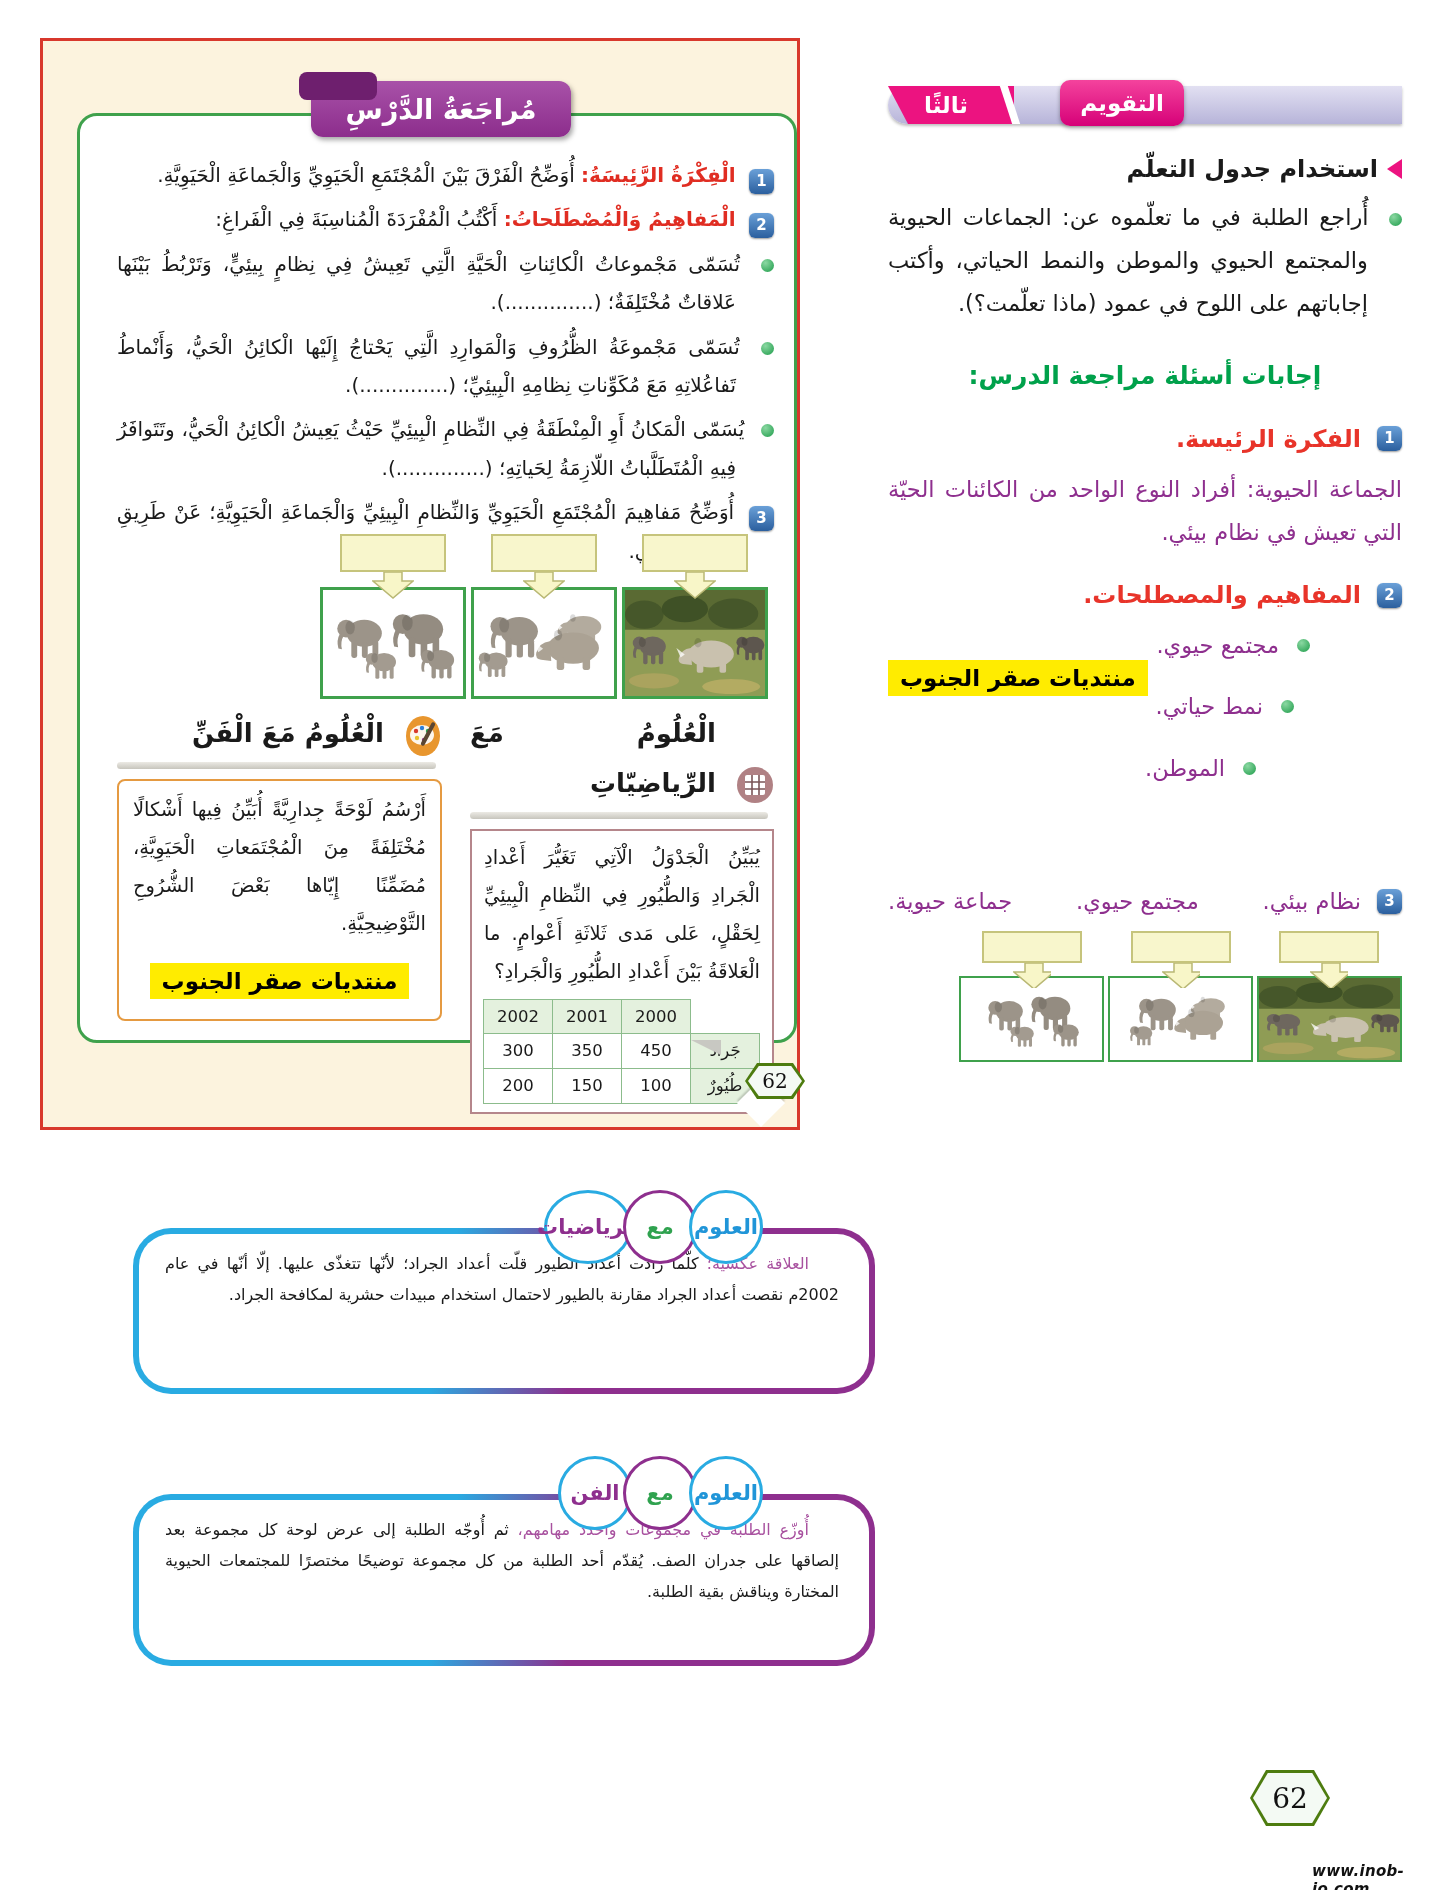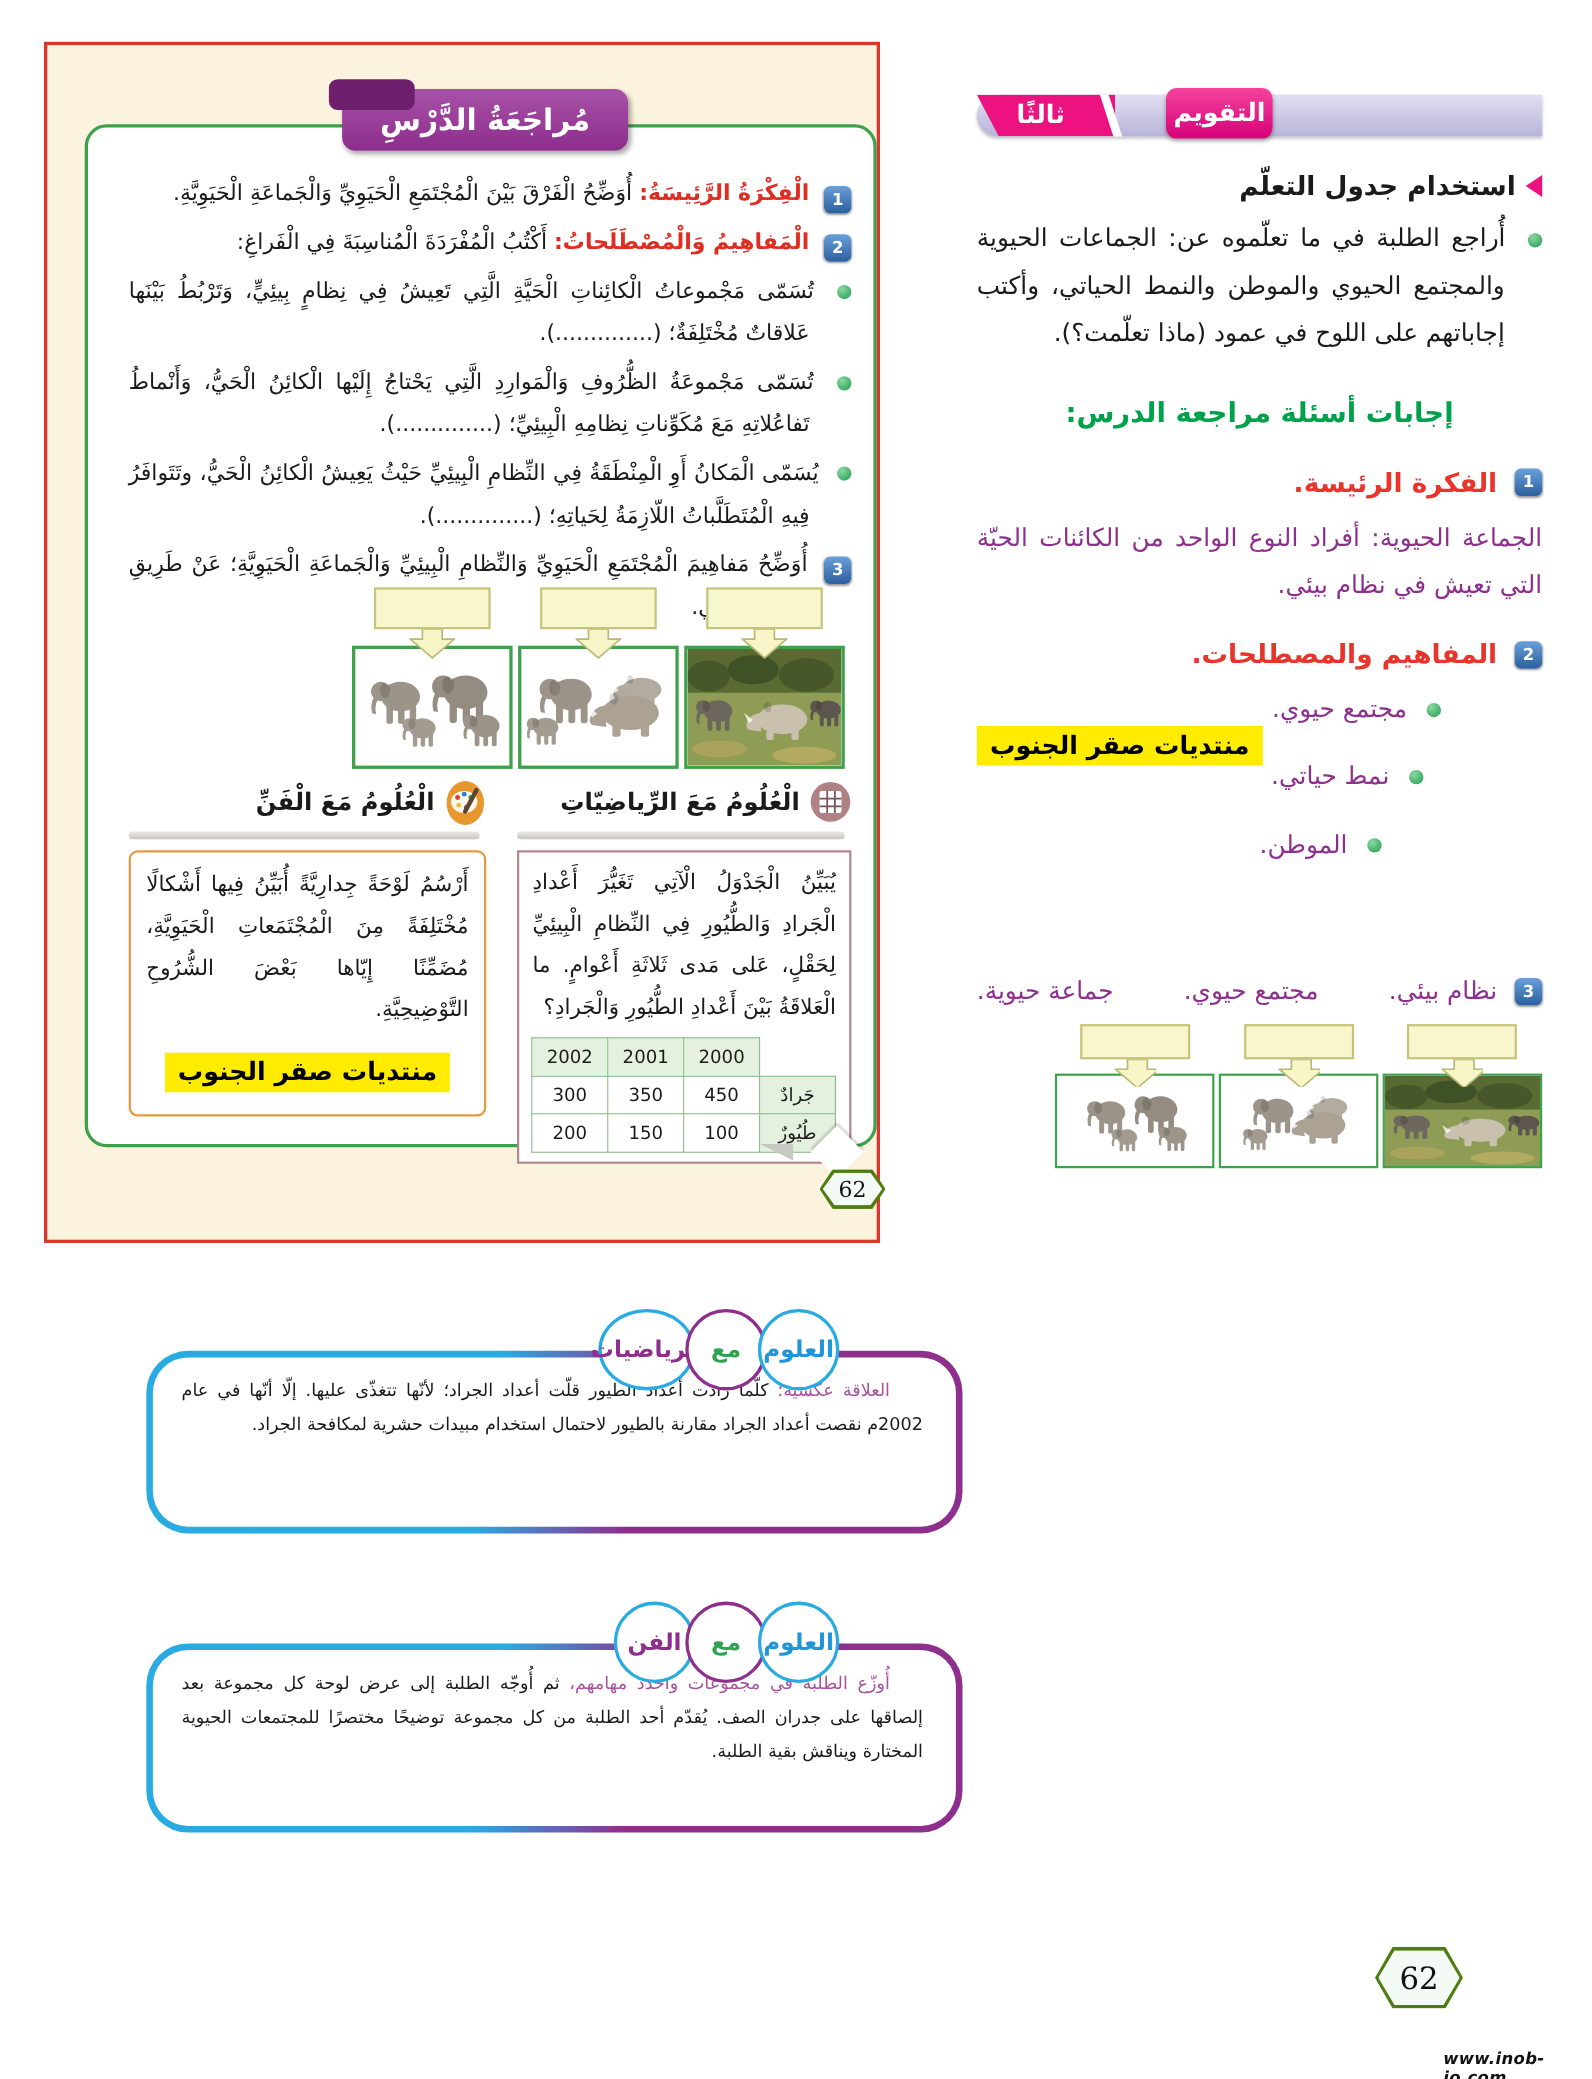--- a/index.html
+++ b/index.html
@@ -26,21 +26,21 @@
   .redlbl{color:#e02d22;font-weight:bold;}
   
   .fig-row{display:flex;gap:4px;margin:-42px 6px 8px 0;width:448px;}
   .figcell{display:flex;flex-direction:column;align-items:center;width:148px;}
   .callout{width:106px;height:38px;background:#f8f6cc;border:2px solid #c6c47c;box-sizing:border-box;z-index:2;}
   .arr{margin-bottom:-12px;z-index:2;}
   .imgbox{width:146px;height:112px;border:3px solid #3fa14c;box-sizing:border-box;background:#fff;overflow:hidden;}
   .imgbox svg{display:block;width:100%;height:100%;}
   
   .cols{display:flex;gap:28px;margin-top:10px;}
-  .sec-h{display:flex;align-items:flex-start;gap:9px;font-size:22px;font-weight:bold;}
+  .sec-h{display:flex;align-items:flex-end;gap:20px;font-size:26px;font-weight:bold;}
   .sec-bar{height:7px;border-radius:4px;background:linear-gradient(#eceae4,#c7c5bd);margin:3px 6px 10px 0;}
   .icn{width:38px;height:44px;flex:0 0 auto;}
   .mathcol{width:304px;}
   .artcol{width:344px;}
   .mathbox{border:2px solid #b5868b;background:#fff;min-height:238px;box-sizing:border-box;
       padding:8px 12px;position:relative;}
   .mathbox::after{content:"";position:absolute;right:-6px;bottom:-8px;width:34px;height:34px;
       background:#fff;transform:rotate(45deg);box-shadow:-2px -2px 2px rgba(0,0,0,.18);}
   .artbox{border:2.5px solid #e59a41;border-radius:8px;background:#fff;min-height:242px;box-sizing:border-box;
       padding:10px 14px;display:flex;flex-direction:column;}
@@ -66,21 +66,21 @@
   .big62 .inner{font-size:28px;}
   
   .rc{position:absolute;left:888px;top:86px;width:514px;direction:rtl;text-align:justify;
       font-size:22.5px;line-height:1.92;}
   .rc-bar{position:relative;height:38px;margin-bottom:22px;border-radius:20px 0 0 20px;
       background:linear-gradient(#e2e0f2,#b7b4d9);box-shadow:0 2px 3px rgba(0,0,0,.25);}
   .rc-third{position:absolute;left:0;top:0;bottom:0;width:126px;background:#ec1380;
       clip-path:polygon(0 0,100% 0,100% 100%,20px 100%);display:flex;align-items:center;justify-content:center;
       color:#fff;font-weight:bold;font-size:23px;padding-right:10px;box-sizing:border-box;}
   .rc-slash{position:absolute;left:118px;top:0;bottom:0;width:8px;background:#fff;transform:skewX(18deg);}
-  .rc-eval{position:absolute;left:172px;top:-6px;width:97px;height:46px;border-radius:10px;
+  .rc-eval{position:absolute;left:172px;top:-6px;width:124px;height:46px;border-radius:10px;
       background:linear-gradient(#f4439d,#d60178);box-shadow:0 2px 4px rgba(0,0,0,.35);
       display:flex;align-items:center;justify-content:center;color:#fff;font-weight:bold;font-size:23px;}
   .rc-sub{display:flex;align-items:center;gap:9px;font-weight:bold;font-size:24px;margin-bottom:4px;}
   .tri-left{width:0;height:0;border:10px solid transparent;border-right:15px solid #ec1380;border-left:0;}
   .rc-intro{margin:0 0 26px 0;padding-right:34px;text-indent:-34px;}
   .rc-green{color:#00a14b;font-weight:bold;font-size:25px;text-align:center;margin:0 0 16px 0;}
   .qrow{display:flex;align-items:center;gap:9px;margin:6px 0;}
   .qtitle{color:#e8342a;font-weight:bold;font-size:24px;}
   .purp{color:#8e2f8e;}
   .ans{margin:4px 0 18px 0;}

